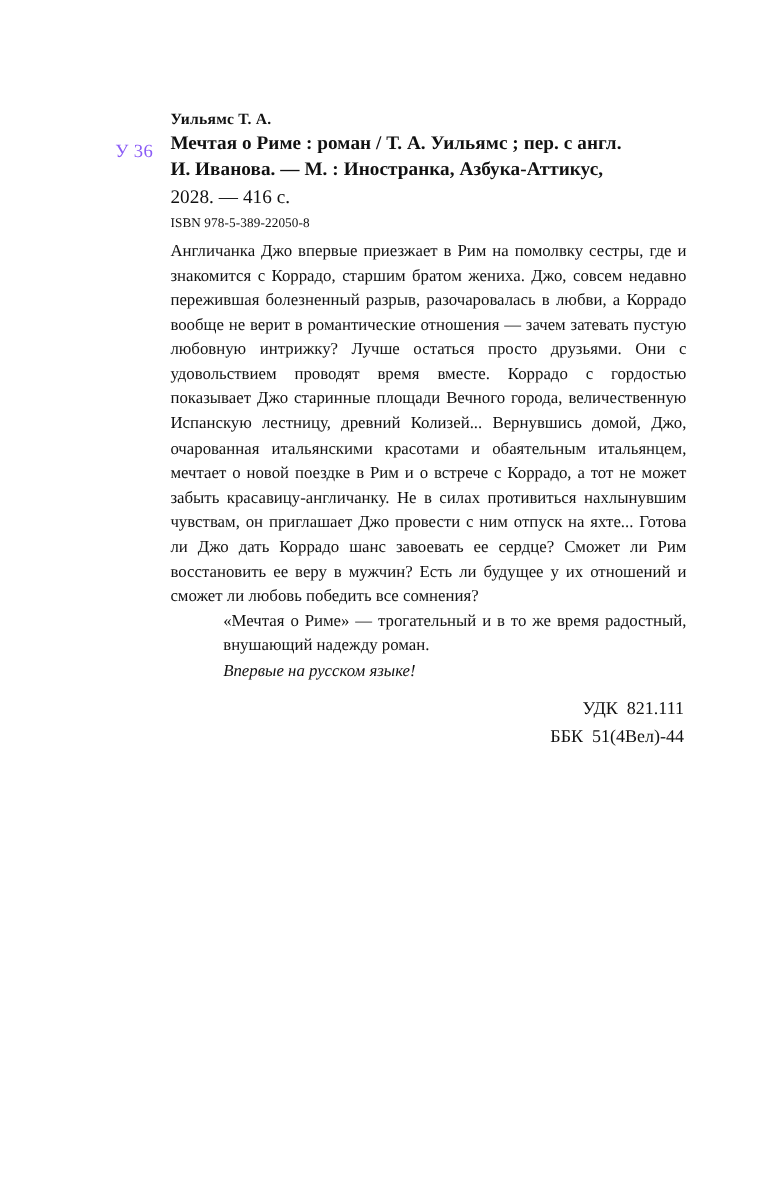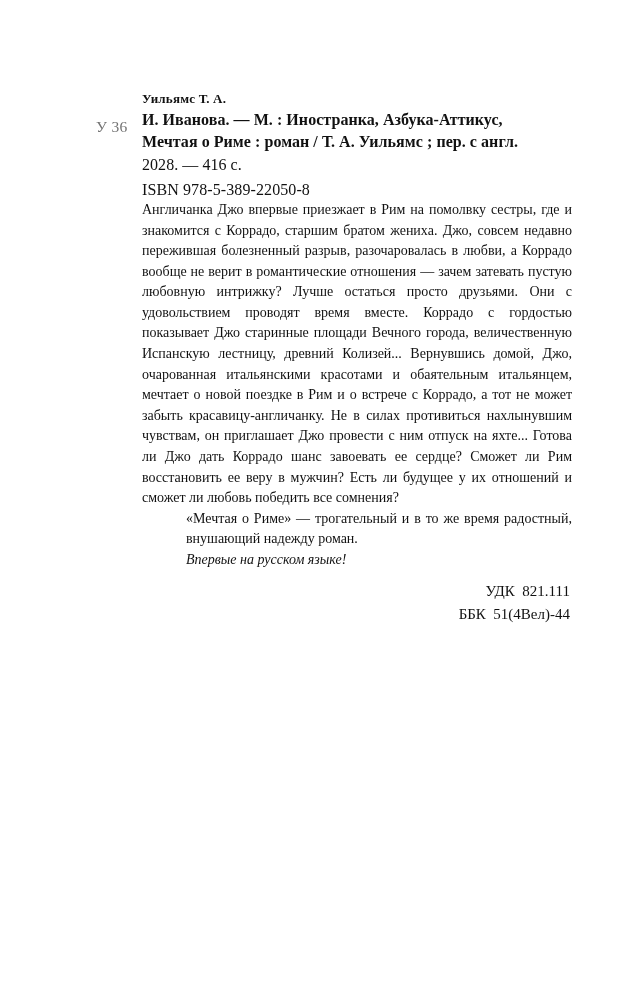--- a/index.html
+++ b/index.html
@@ -29,40 +29,40 @@
     top: 90px;
     width: 428px;
   }
   .shelf-mark {
     position: absolute;
     left: 96px;
     top: 118px;
     font-family: "Liberation Serif", serif;
     font-size: 15.5px;
     letter-spacing: 0.3px;
-    color: #737373;
+    color: #8b5cf6;
   }
   .author-line {
     font-size: 13px;
     font-weight: bold;
     letter-spacing: 0.2px;
     line-height: 1.35;
     margin: 0 0 1px 0;
   }
   .desc-line {
     font-size: 16px;
     line-height: 1.42;
     margin: 0;
     letter-spacing: 0.05px;
   }
   .desc-line.b {
     font-weight: bold;
   }
   .isbn-line {
-    font-size: 16px;
+    font-size: 11px;
     line-height: 1.42;
     margin: 2px 0 0 0;
     letter-spacing: 0.1px;
   }
   .annotation {
     position: absolute;
     left: 142px;
     top: 200px;
     width: 430px;
     font-size: 14px;
@@ -97,22 +97,22 @@
 </style>
 </head>
 <body>
 
 <div class="page">
 
   <div class="shelf-mark">У 36</div>
 
   <div class="cip-block">
     <p class="author-line">Уильямс Т. А.</p>
+    <p class="desc-line b">Мечтая о Риме : роман / Т. А. Уильямс ; пер. с англ.</p>
     <p class="desc-line b">И. Иванова. — М. : Иностранка, Азбука-Аттикус,</p>
-    <p class="desc-line b">Мечтая о Риме : роман / Т. А. Уильямс ; пер. с англ.</p>
     <p class="desc-line">2028. — 416 с.</p>
     <p class="isbn-line">ISBN 978-5-389-22050-8</p>
   </div>
 
   <div class="annotation">
     <p>Англичанка Джо впервые приезжает в Рим на помолвку сестры, где и знакомится с Коррадо, старшим братом жениха. Джо, совсем недавно пережившая болезненный разрыв, разочаровалась в любви, а Коррадо вообще не верит в романтические отношения — зачем затевать пустую любовную интрижку? Лучше остаться просто друзьями. Они с удовольствием проводят время вместе. Коррадо с гордостью показывает Джо старинные площади Вечного города, величественную Испанскую лестницу, древний Колизей... Вернувшись домой, Джо, очарованная итальянскими красотами и обаятельным итальянцем, мечтает о новой поездке в Рим и о встрече с Коррадо, а тот не может забыть красавицу-англичанку. Не в силах противиться нахлынувшим чувствам, он приглашает Джо провести с ним отпуск на яхте... Готова ли Джо дать Коррадо шанс завоевать ее сердце? Сможет ли Рим восстановить ее веру в мужчин? Есть ли будущее у их отношений и сможет ли любовь победить все сомнения?</p>
     <p>«Мечтая о Риме» — трогательный и в то же время радостный, внушающий надежду роман.</p>
     <p class="tagline">Впервые на русском языке!</p>
   </div>
 

